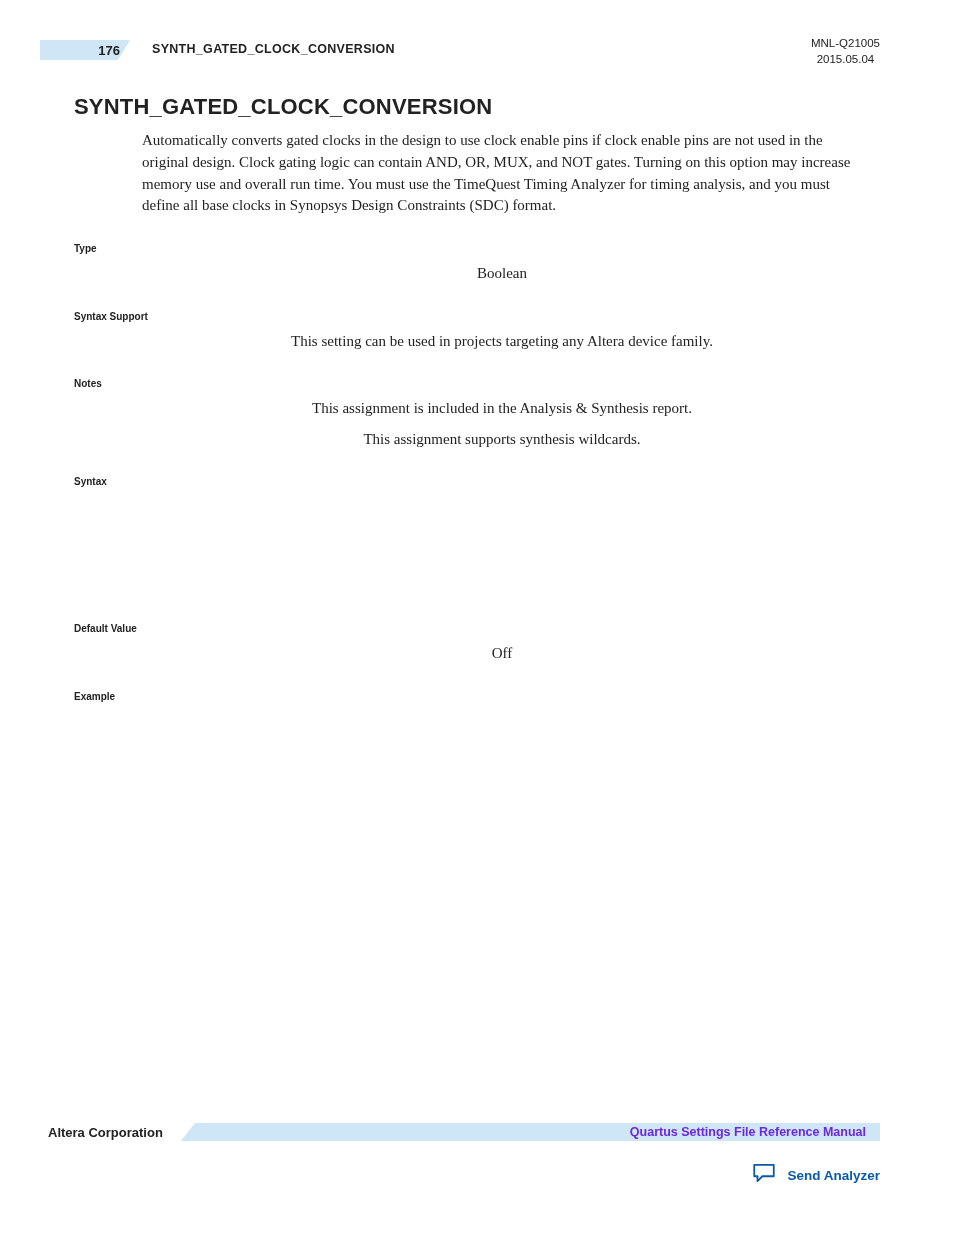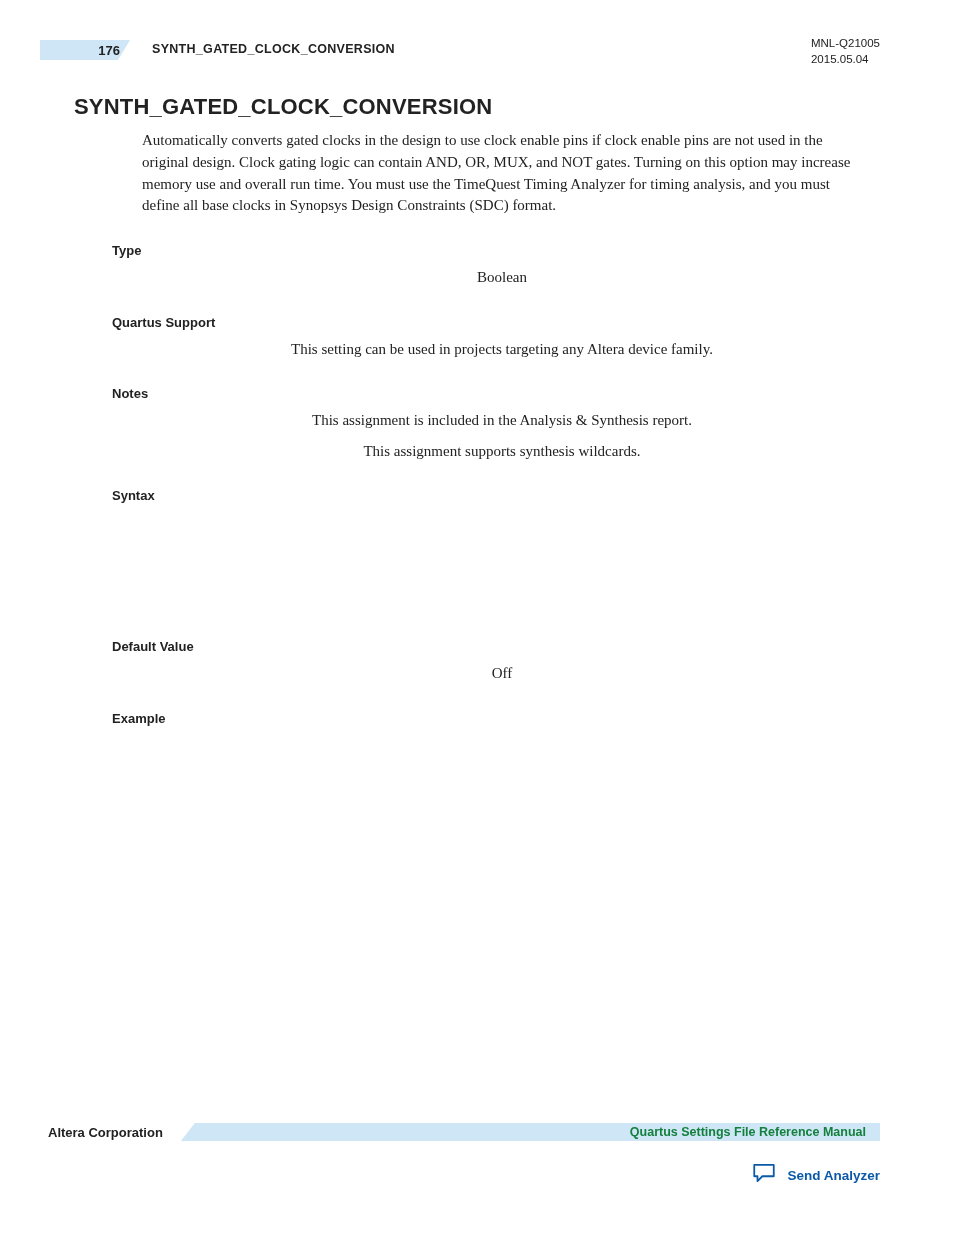--- a/index.html
+++ b/index.html
@@ -2,33 +2,33 @@
 <html><head>
 <meta charset="utf-8">
 <style>
   * { box-sizing: border-box; margin: 0; padding: 0; }
   html, body { width: 954px; height: 1235px; background: #fff; font-family: "Segoe UI", "Helvetica Neue", Arial, sans-serif; color: #222; }
   .page { position: relative; width: 954px; height: 1235px; padding: 40px 74px 40px 74px; }
   .top-row { display: flex; align-items: flex-start; height: 38px; }
   .pagenum-box { display: flex; align-items: center; }
   .pagenum-shape { background: #cfe6f7; width: 90px; height: 20px; display: flex; align-items: center; justify-content: flex-end; padding-right: 10px; font-weight: 700; font-size: 13px; margin-left: -34px; clip-path: polygon(0 0, 100% 0, calc(100% - 12px) 100%, 0 100%); padding-left: 38px; }
   .running-title { font-weight: 700; font-size: 12.5px; letter-spacing: 0.3px; margin-left: 22px; margin-top: 2px; }
-  .docid { margin-left: auto; text-align: left; font-size: 11.5px; line-height: 1.35; margin-top:-4px;}
+  .docid { margin-left: auto; text-align: center; font-size: 11.5px; line-height: 1.35; margin-top:-4px;}
   h1.title { font-weight: 700; font-size: 22px; margin-top: 16px; letter-spacing: 0.2px; }
   .intro { font-family: Georgia, "Times New Roman", serif; font-size: 15px; line-height: 1.45; margin: 10px 0 0 68px; max-width: 720px; }
   .section { margin-top: 26px; }
-  .section h3 { font-weight: 700; font-size: 13px; margin-left: 38px; }
+  .section h3 { font-weight: 700; font-size: 10px; }
   .section .body { font-family: Georgia, "Times New Roman", serif; font-size: 15px; line-height: 1.5; margin: 8px 0 0 68px; max-width: 720px; text-align: center; }
   .section .body p + p { margin-top: 8px; }
   .syntax-gap { height: 110px; }
   .footer { position: absolute; left: 48px; right: 74px; bottom: 46px; }
   .footer-row { display: flex; align-items: center; height: 22px; }
   .footer-left { font-weight: 700; font-size: 13px; white-space: nowrap; margin-right: 0; }
   .footer-bar { flex: 1; height: 18px; background: #cfe6f7; margin-left: 18px; display: flex; align-items: center; justify-content: flex-end; padding-right: 14px; clip-path: polygon(14px 0, 100% 0, 100% 100%, 0 100%); }
-  .footer-bar a { color: #15803d; font-weight: 700; font-size: 12.5px; text-decoration: none; }
+  .footer-bar a { color: #6d28d9; font-weight: 700; font-size: 12.5px; text-decoration: none; }
   .feedback { display: flex; align-items: center; justify-content: flex-end; margin-top: 18px; gap: 10px; }
   .feedback a { color: #0b5aa8; font-weight: 700; font-size: 13.5px; text-decoration: none; }
   .feedback svg { width: 26px; height: 24px; }
 </style>
 </head>
 <body>
 
 <div class="page">
 
   <div class="top-row">
@@ -46,21 +46,21 @@
   <p class="intro">Automatically converts gated clocks in the design to use clock enable pins if clock enable pins are not used in the original design. Clock gating logic can contain AND, OR, MUX, and NOT gates. Turning on this option may increase memory use and overall run time. You must use the TimeQuest Timing Analyzer for timing analysis, and you must define all base clocks in Synopsys Design Constraints (SDC) format.</p>
 
   <div class="section">
     <h3>Type</h3>
     <div class="body">
         <p>Boolean</p>
       </div>
   </div>
 
   <div class="section">
-    <h3>Quartus Support</h3>
+    <h3>Syntax Support</h3>
     <div class="body">
         <p>This setting can be used in projects targeting any Altera device family.</p>
       </div>
   </div>
 
   <div class="section">
     <h3>Notes</h3>
     <div class="body">
       <p>This assignment is included in the Analysis &amp; Synthesis report.</p>
       <p>This assignment supports synthesis wildcards.</p>

